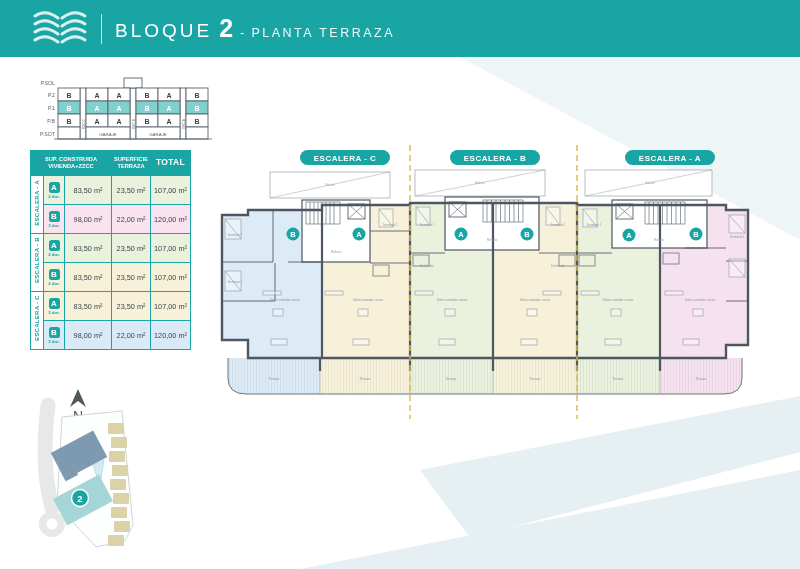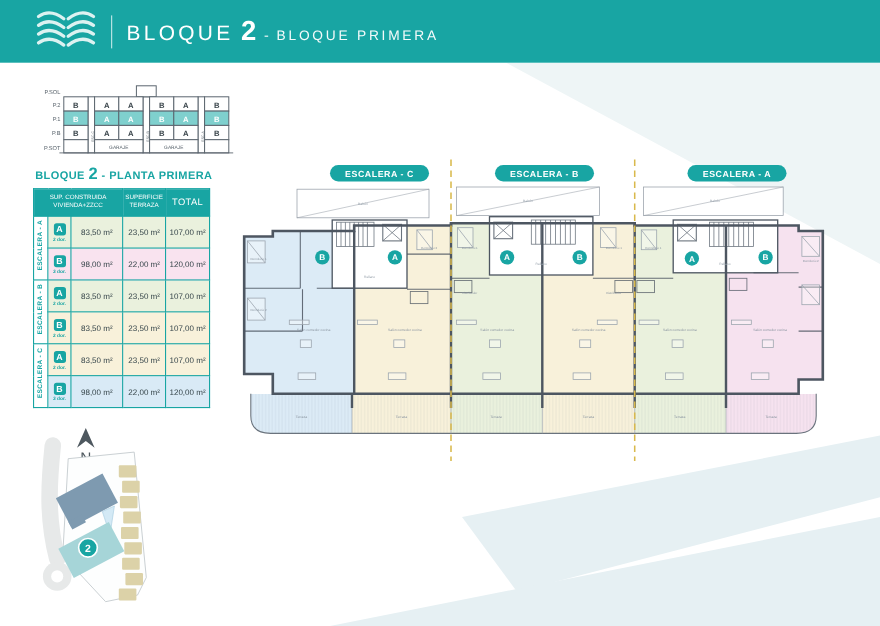--- a/index.html
+++ b/index.html
@@ -18,21 +18,21 @@
   .t-dash{font-size:13px;opacity:.9;}
   .t-floor{font-size:12.5px;letter-spacing:2.5px;opacity:.95;}
 
   
   .tbl-wrap{position:absolute;left:30px;top:150px;z-index:4;}
   .tbl-title{color:#18a5a3;font-weight:700;font-size:10px;letter-spacing:.4px;
              margin:0 0 4px 2px;white-space:nowrap;}
   .tbl-title .big{font-size:15px;}
   table.area{border-collapse:collapse;}
   table.area th,table.area td{border:1.6px solid #18a5a3;padding:0;text-align:center;vertical-align:middle;}
-  table.area thead th{background:#18a5a3;color:#fff;font-size:5.7px;line-height:1.3;font-weight:400;height:24px;margin-top:40px;}
+  table.area thead th{background:#18a5a3;color:#fff;font-size:5.7px;line-height:1.3;font-weight:700;height:24px;margin-top:40px;}
   table.area thead th.total{font-size:8.5px;letter-spacing:.3px;}
   td.valcell{font-size:7.3px;font-weight:400;color:#37464b;height:28px;}
   th.esc-cell{width:12px;background:#fff;}
   .vert{writing-mode:vertical-rl;transform:rotate(180deg);font-size:6px;font-weight:700;
         color:#18a5a3;letter-spacing:.3px;white-space:nowrap;display:inline-block;}
   td.badge-cell{width:20px;}
   .ubadge{width:11px;height:11px;background:#18a5a3;color:#fff;border-radius:2.5px;
           font-size:8px;font-weight:700;line-height:11px;margin:1px auto 0;}
   .dorm{font-size:4.4px;color:#18a5a3;font-weight:700;margin-top:1px;}
   .bg-green{background:#eaf1dd;}
@@ -67,21 +67,21 @@
           <path d="M29,28 C37,22 45,21 52,26"></path>
             <path d="M29,36 C37,30 45,29 52,34"></path>
         </g>
       </svg>
     </div>
     <div class="hdr-divider"></div>
     <div class="hdr-title">
       <span class="t-block">BLOQUE</span>
       <span class="t-num">2</span>
       <span class="t-dash">-</span>
-      <span class="t-floor">BLOQUE PRIMERA</span>
+      <span class="t-floor">PLANTA TERRAZA</span>
     </div>
   </div>
 
   <svg class="abs" style="left:28px;top:74px;z-index:4;" width="190" height="70" viewBox="0 0 190 70">
     <g stroke="#5a646d" stroke-width="0.9" fill="#ffffff">
 
       <rect x="52" y="14" width="6" height="51"></rect>
         <rect x="102" y="14" width="6" height="51"></rect>
         <rect x="152" y="14" width="6" height="51"></rect>
 
@@ -152,25 +152,20 @@
       <text x="130" y="61.5">GARAJE</text>
     </g>
     <g font-size="3.2" fill="#5a646d" text-anchor="middle">
       <text transform="rotate(-90 55 50)" x="55" y="52">ESC.C</text>
       <text transform="rotate(-90 105 50)" x="105" y="52">ESC.B</text>
       <text transform="rotate(-90 155 50)" x="155" y="52">ESC.A</text>
     </g>
   </svg>
 
   <div class="tbl-wrap">
-    <div class="tbl-title">
-      <span>BLOQUE</span>
-      <span class="big">2</span>
-      <span>- PLANTA PRIMERA</span>
-    </div>
     <table class="area">
       <colgroup>
           <col style="width:12px">
           <col style="width:20px">
           <col class="c-sup">
           <col class="c-ter">
           <col class="c-tot">
         </colgroup>
       <thead>
         <tr>

